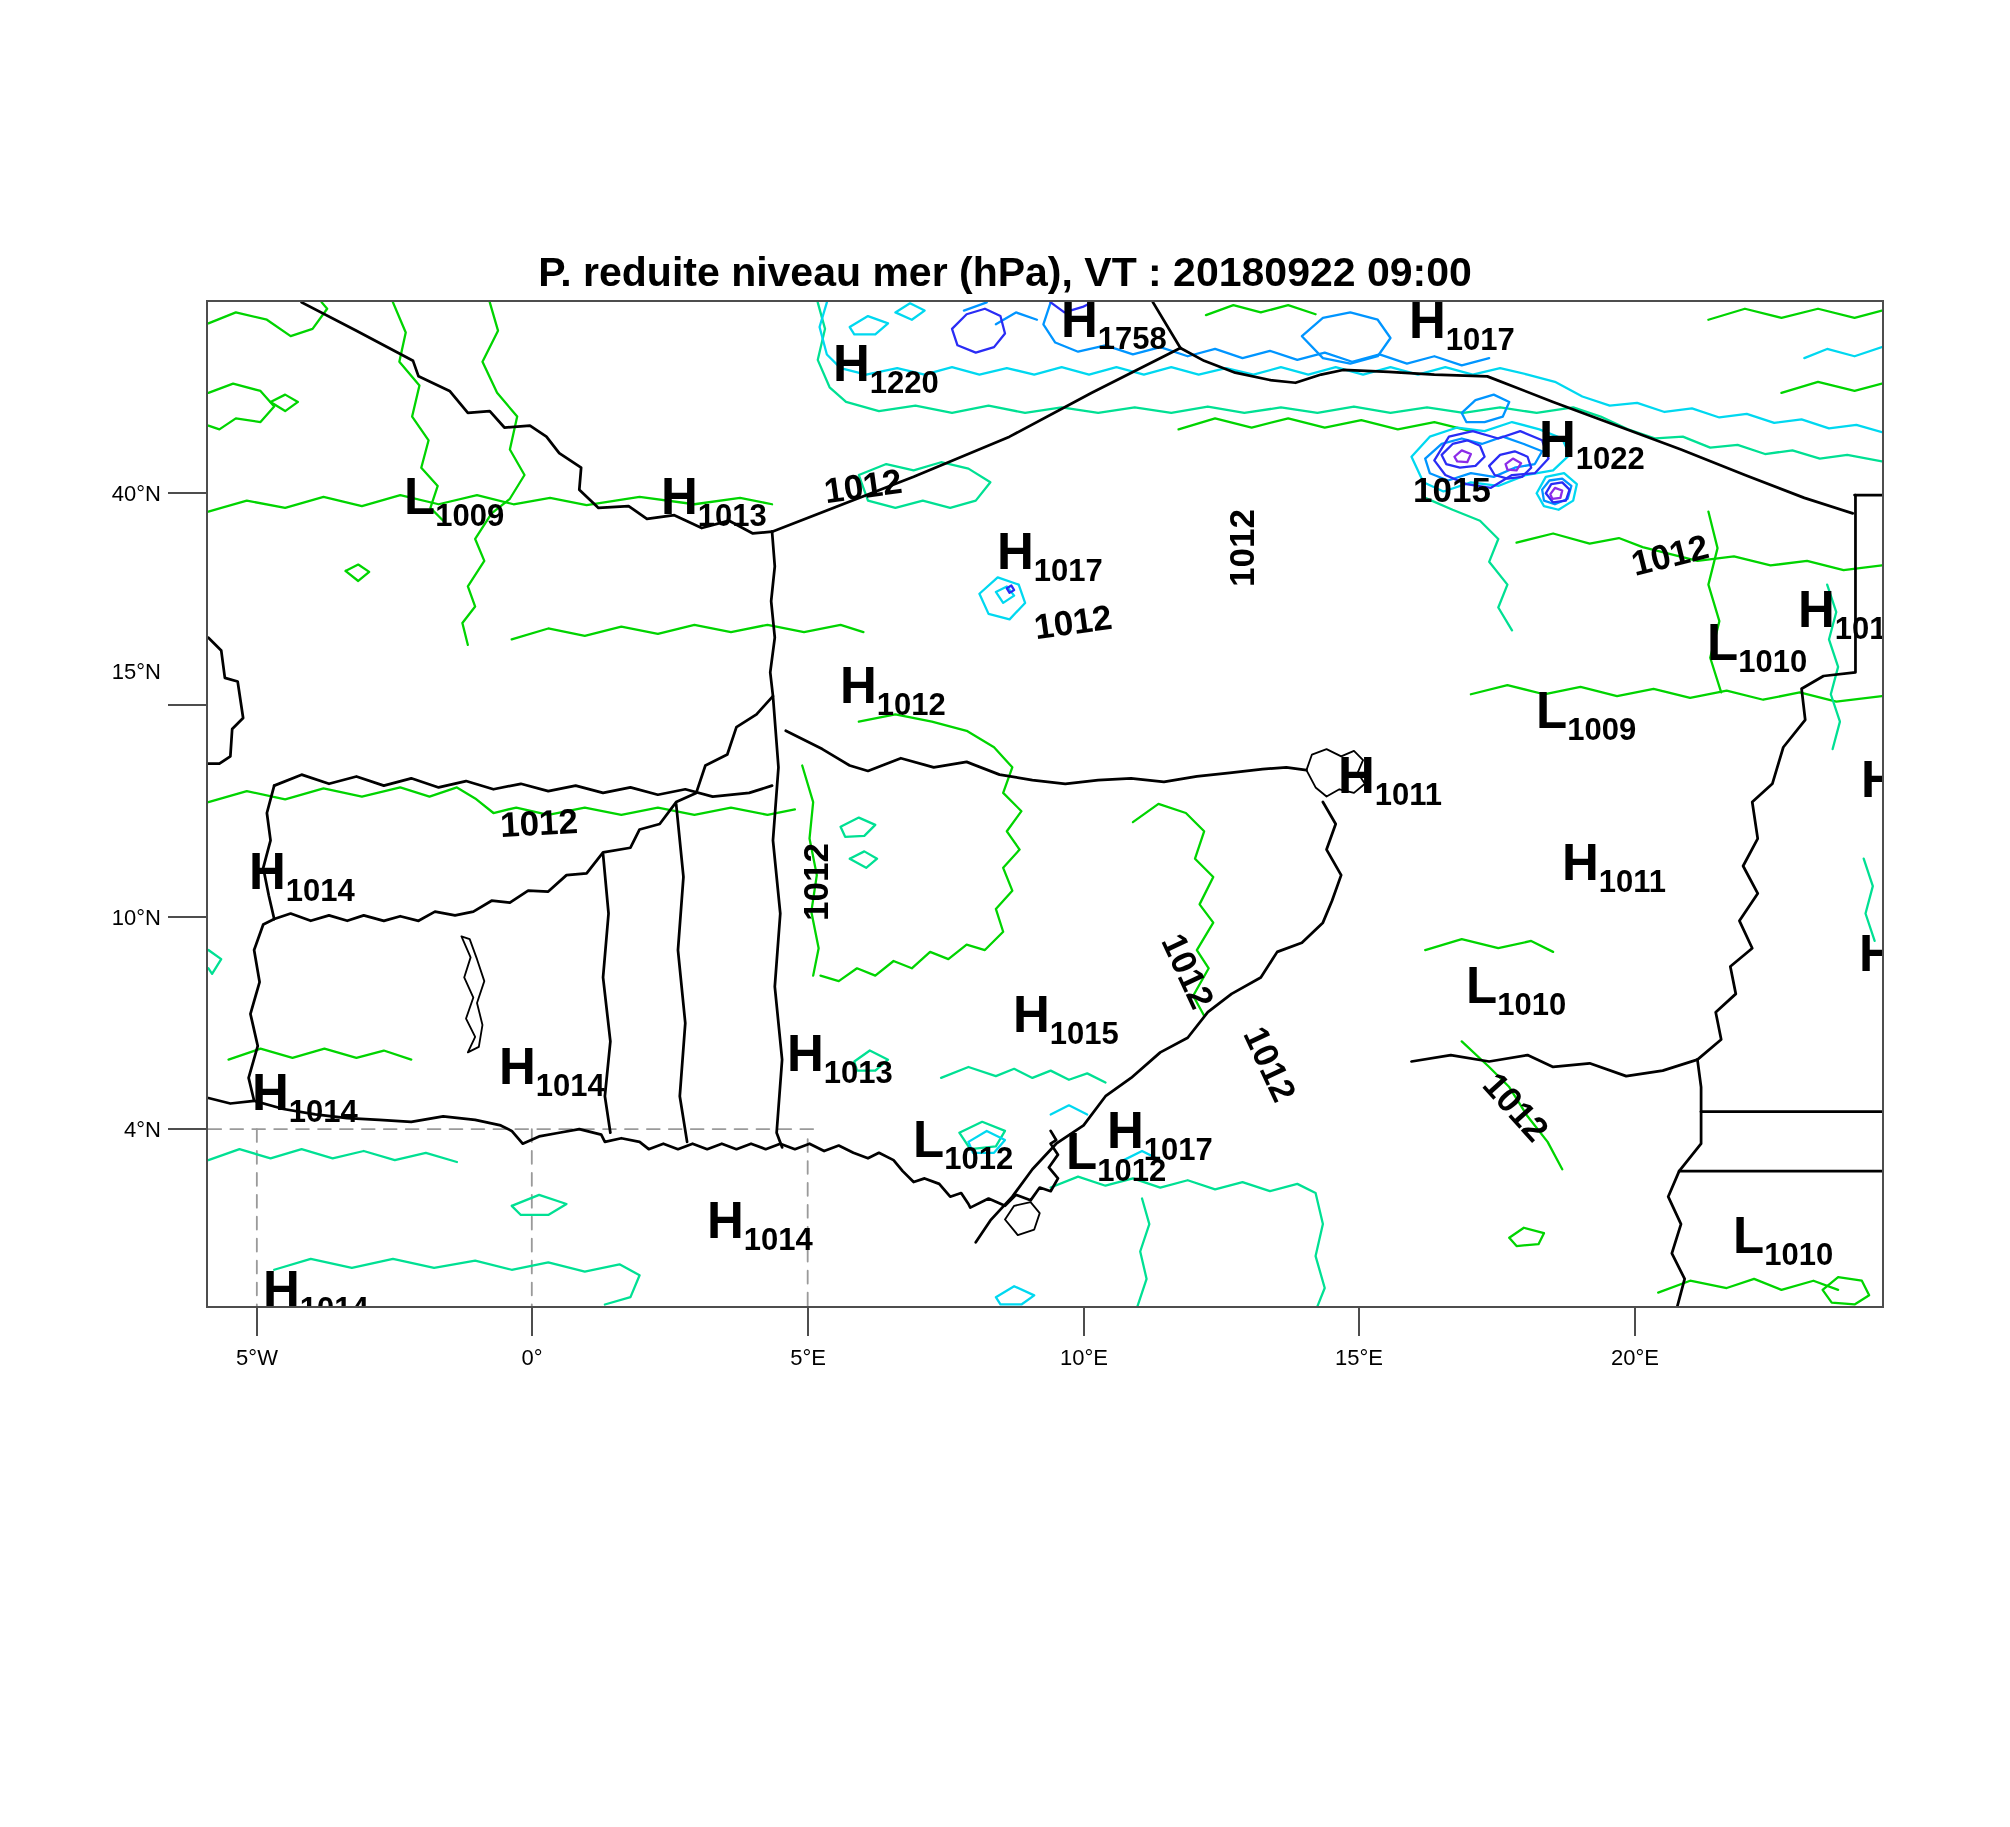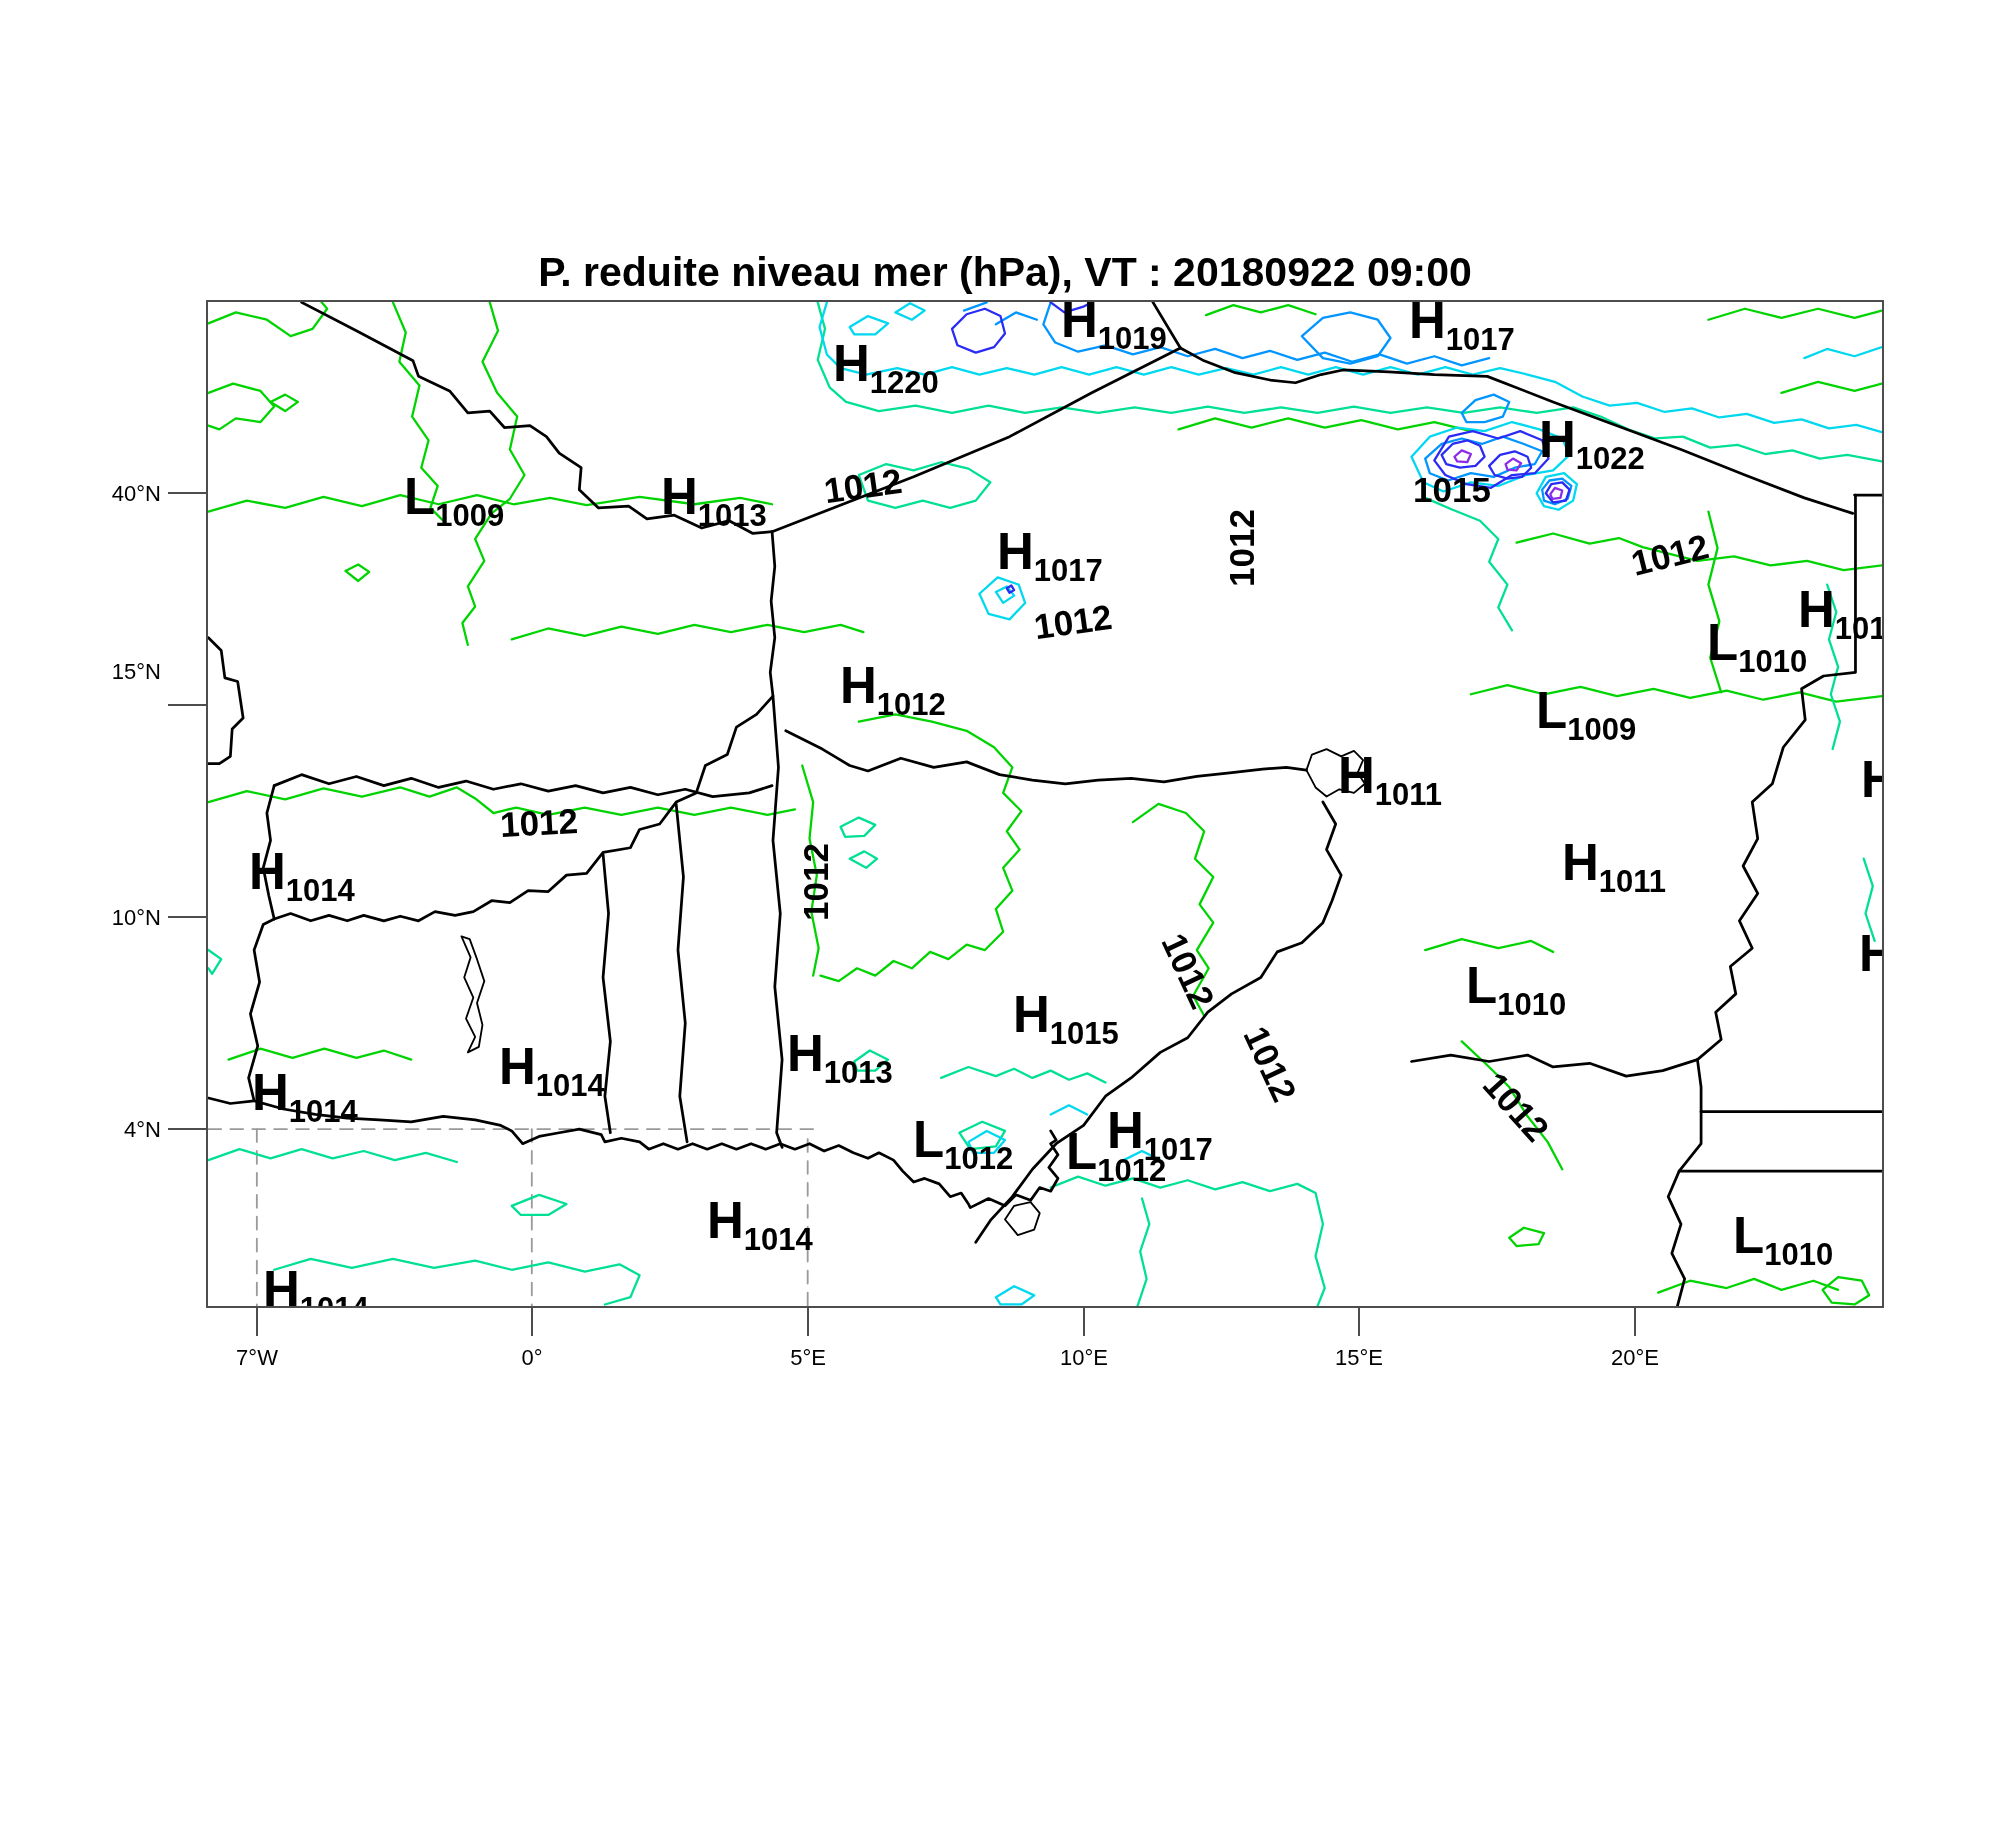--- a/index.html
+++ b/index.html
@@ -120,21 +120,21 @@
         <polyline points="228,698 242,712 246,742 260,746 266,786 254,798 252,828 240,836 228,836" fill="none" stroke="#000000" stroke-width="3" stroke-linejoin="round" stroke-linecap="round"></polyline>
         <polyline points="300,1006 288,1012 278,1040 284,1075 274,1110 282,1145 272,1180 278,1205" fill="none" stroke="#000000" stroke-width="3" stroke-linejoin="round" stroke-linecap="round"></polyline>
         <polyline points="660,935 666,1000 660,1070 668,1140 662,1200 668,1240" fill="none" stroke="#000000" stroke-width="3" stroke-linejoin="round" stroke-linecap="round"></polyline>
         <polyline points="740,880 748,960 742,1040 750,1120 744,1200 752,1250" fill="none" stroke="#000000" stroke-width="3" stroke-linejoin="round" stroke-linecap="round"></polyline>
         <polyline points="846,762 852,840 846,920 854,1000 848,1080 856,1160 850,1240 856,1256" fill="none" stroke="#000000" stroke-width="3" stroke-linejoin="round" stroke-linecap="round"></polyline>
         <polyline points="228,1202 252,1208 278,1205 310,1214 345,1220 380,1224 415,1226 450,1228 485,1222 520,1226 548,1232 560,1238 572,1252 590,1244 612,1240 634,1236 658,1242 662,1250 680,1246 700,1250 710,1258 726,1252 742,1258 758,1252 774,1258 790,1252 806,1258 822,1252 838,1258 854,1252 870,1258 886,1252 902,1260 918,1254 934,1262 950,1268 962,1262 978,1270 988,1282 1000,1294 1012,1290 1028,1296 1040,1310 1052,1306 1060,1318 1062,1322 1082,1312 1100,1320 1112,1308 1128,1314 1138,1300 1150,1304 1158,1290 1148,1278 1158,1264 1150,1252 1156,1248 1150,1238" fill="none" stroke="#000000" stroke-width="3" stroke-linejoin="round" stroke-linecap="round"></polyline>
         <polyline points="505,1025 515,1048 508,1070 518,1092 510,1115 520,1135 512,1152 524,1146 528,1122 522,1098 530,1074 522,1050 514,1028 505,1025" fill="none" stroke="#000000" stroke-width="2" stroke-linejoin="round" stroke-linecap="round"></polyline>
         <polyline points="1430,843 1436,826 1452,820 1468,828 1482,822 1492,832 1486,846 1494,858 1482,868 1466,864 1452,872 1440,862 1430,843" fill="none" stroke="#000000" stroke-width="2" stroke-linejoin="round" stroke-linecap="round"></polyline>
         <polyline points="1100,1335 1110,1320 1128,1316 1138,1328 1132,1346 1114,1352 1100,1335" fill="none" stroke="#000000" stroke-width="2" stroke-linejoin="round" stroke-linecap="round"></polyline>
       </svg>
-      <div class="pc" style="left: 853px; top: -8.2px;"><span class="pl">H</span><span class="ps">1019</span></div>
+      <div class="pc" style="left: 853px; top: -8.2px;"><span class="pl">H</span><span class="ps">1758</span></div>
       <div class="pc" style="left: 1201px; top: -7.3px;"><span class="pl">H</span><span class="ps">1017</span></div>
       <div class="pc" style="left: 625px; top: 36px;"><span class="pl">H</span><span class="ps">1220</span></div>
       <div class="pc" style="left: 453px; top: 169px;"><span class="pl">H</span><span class="ps">1013</span></div>
       <div class="pc" style="left: 196px; top: 169px;"><span class="pl">L</span><span class="ps">1009</span></div>
       <div class="pc" style="left: 789px; top: 224px;"><span class="pl">H</span><span class="ps">1017</span></div>
       <div class="pc" style="left: 1331px; top: 112px;"><span class="pl">H</span><span class="ps">1022</span></div>
       <div class="pc" style="left: 1590px; top: 282px;"><span class="pl">H</span><span class="ps">1014</span></div>
       <div class="pc" style="left: 1499px; top: 315px;"><span class="pl">L</span><span class="ps">1010</span></div>
       <div class="pc" style="left: 632px; top: 358px;"><span class="pl">H</span><span class="ps">1012</span></div>
       <div class="pc" style="left: 1328px; top: 383px;"><span class="pl">L</span><span class="ps">1009</span></div>
@@ -160,21 +160,21 @@
       <div class="cl" style="left: 1462px; top: 253px; transform: translate(-50%, -50%) rotate(-14deg);">1012</div>
       <div class="cl" style="left: 865px; top: 320px; transform: translate(-50%, -50%) rotate(-8deg);">1012</div>
       <div class="cl" style="left: 331px; top: 521px; transform: translate(-50%, -50%) rotate(-3deg);">1012</div>
       <div class="cl" style="left: 608px; top: 580px; transform: translate(-50%, -50%) rotate(-90deg);">1012</div>
       <div class="cl" style="left: 980px; top: 669px; transform: translate(-50%, -50%) rotate(65deg);">1012</div>
       <div class="cl" style="left: 1062px; top: 762px; transform: translate(-50%, -50%) rotate(65deg);">1012</div>
       <div class="cl" style="left: 1308px; top: 805px; transform: translate(-50%, -50%) rotate(48deg);">1012</div>
     </div>
   <div id="axis-layer">
       <div class="xtick" style="left: 256px; top: 1307px;"></div>
-      <div class="xlab" style="left: 184px; top: 1345px;">7°W</div>
+      <div class="xlab" style="left: 184px; top: 1345px;">5°W</div>
       <div class="xtick" style="left: 531px; top: 1307px;"></div>
       <div class="xlab" style="left: 459px; top: 1345px;">0°</div>
       <div class="xtick" style="left: 807px; top: 1307px;"></div>
       <div class="xlab" style="left: 735px; top: 1345px;">5°E</div>
       <div class="xtick" style="left: 1083px; top: 1307px;"></div>
       <div class="xlab" style="left: 1011px; top: 1345px;">10°E</div>
       <div class="xtick" style="left: 1358px; top: 1307px;"></div>
       <div class="xlab" style="left: 1286px; top: 1345px;">15°E</div>
       <div class="xtick" style="left: 1634px; top: 1307px;"></div>
       <div class="xlab" style="left: 1562px; top: 1345px;">20°E</div>

